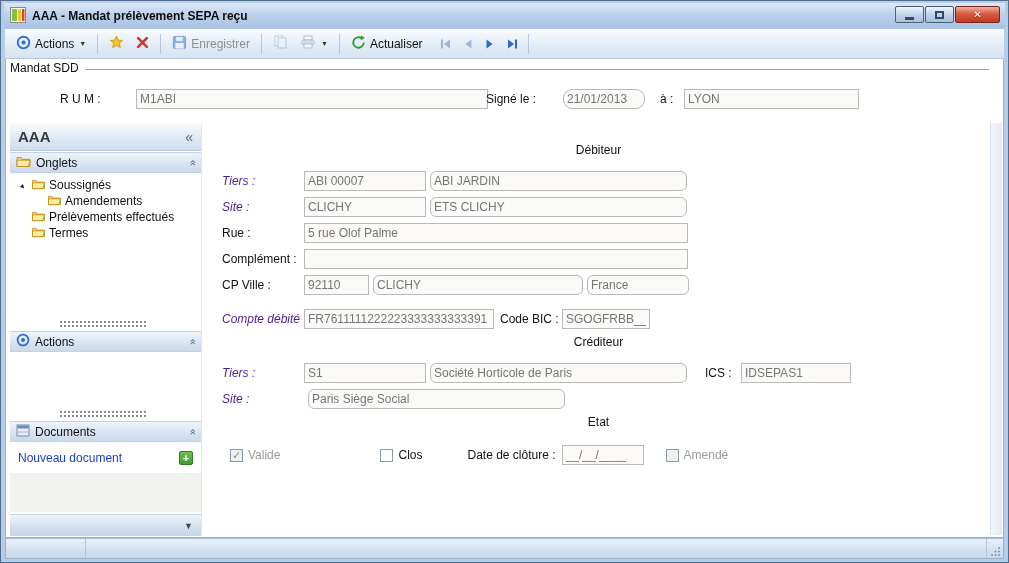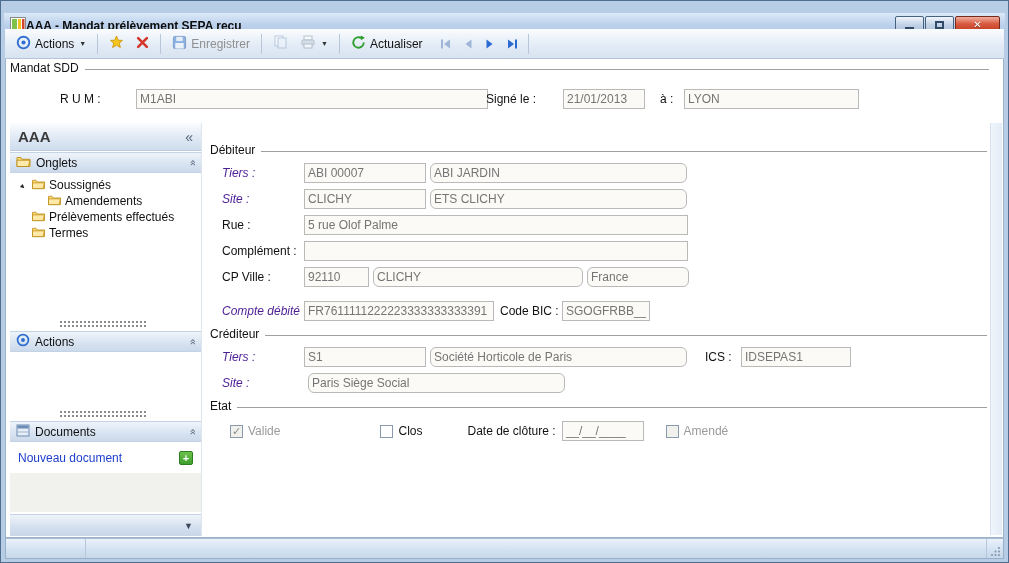--- a/index.html
+++ b/index.html
@@ -3,22 +3,22 @@
 <meta charset="utf-8">
 <style>
   * { margin:0; padding:0; box-sizing:border-box; }
   html,body { background:#e8e8e8; }
   body { font-family:"Liberation Sans","DejaVu Sans",sans-serif; font-size:12px; color:#111; }
 
   .window { position:relative; width:1009px; height:563px; background:#b7cde6;
             border:1px solid #4f6d8f; overflow:hidden; }
 
   
-  .titlebar { position:absolute; top:12px; left:3px; right:3px; height:26px;
-              display:flex; align-items:center; padding:0 6px; 
+  .titlebar { position:absolute; top:2px; left:3px; right:3px; height:26px;
+              display:flex; align-items:center; padding:0 6px; gap:6px;
               background:linear-gradient(#dce9f8,#bcd1ec 45%,#a9c2e2); }
   .title-text { font-weight:600; color:#0d0d0d; }
   .win-btns { position:absolute; right:5px; top:3px; display:flex; gap:1px; }
   .wbtn { height:17px; border:1px solid #46627f; border-radius:2px;
           display:flex; align-items:center; justify-content:center; cursor:pointer;
           background:linear-gradient(#f0f5fb,#c3d3e7 50%,#aabfda); }
   .wbtn.min,.wbtn.max { width:29px; }
   .wbtn.close { width:45px; background:linear-gradient(#f0b0a0,#d95b41 45%,#bf3a20);
                 border-color:#77281a; color:#fff; font-size:10px; font-weight:bold;
                 text-shadow:0 1px 1px rgba(0,0,0,.4); }
@@ -92,21 +92,21 @@
               border:1px solid #2d7a22; border-radius:2px; font-size:11px; cursor:pointer; }
   .doc-empty { position:absolute; left:0; right:0; top:350px; height:39px; background:#f1f1ee; }
   .sidebar-bottom { position:absolute; left:0; right:0; bottom:0; height:22px;
                 display:flex; align-items:center; justify-content:flex-end; padding:0 8px;
                 background:linear-gradient(#eff4fa,#d3dfee 60%,#c8d6e8);
                 border-top:1px solid #c3d2e4; }
   .sidebar-bottom .dd { font-size:9px; color:#3a4a5c; cursor:pointer; }
 
   
   .main { position:absolute; left:202px; right:14px; top:64px; bottom:2px; padding-top:20px; }
-  .main .group-head { margin:0 2px 6px 2px; }
+  .main .group-head { margin:0 2px 6px 2px;flex-direction:column; }
   .frow { display:flex; align-items:center; margin:0 0 6px 14px; }
   .flbl { width:82px; flex:none; color:#111; white-space:nowrap; }
   .flbl.blue { color:#4c1d95;font-style:italic; }
   .gap2 { margin-left:4px;border-radius:6px; }
   .bic-lbl { width:62px; flex:none; margin-left:6px; color:#111; }
   .ics-lbl { width:36px; flex:none; margin-left:18px; color:#111; }
   .mt14 { margin-top:14px; } .mt8 { margin-top:8px; }
 
   .cb { width:13px; height:13px; border:1px solid #8a9aad; background:#fff; flex:none;
         display:flex; align-items:center; justify-content:center; cursor:pointer; }
@@ -252,21 +252,21 @@
 
     <div class="mandat-band">
       <div class="group-head">
         <span class="gtitle">Mandat SDD</span>
         <span class="gline"></span>
       </div>
       <div class="mrow">
         <span class="plbl" style="left:50px">R U M :</span>
         <input class="field w352" style="position: absolute; left: 126px;" readonly="" value="M1ABI">
         <span class="plbl" style="left:476px">Signé le :</span>
-        <input class="field w82" style="position: absolute; left: 553px;" readonly="" value="21/01/2013">
+        <input class="field w82" style="position: absolute; left: 553px; border-radius: 9px;" readonly="" value="21/01/2013">
         <span class="plbl" style="left:650px">à :</span>
         <input class="field w206" style="position: absolute; left: 674px;" readonly="" value="LYON">
       </div>
     </div>
 
     <div class="sidebar">
       <div class="aaa-header">
         <span class="aaa-title">AAA</span>
         <span class="collapse-left">«</span>
       </div>

